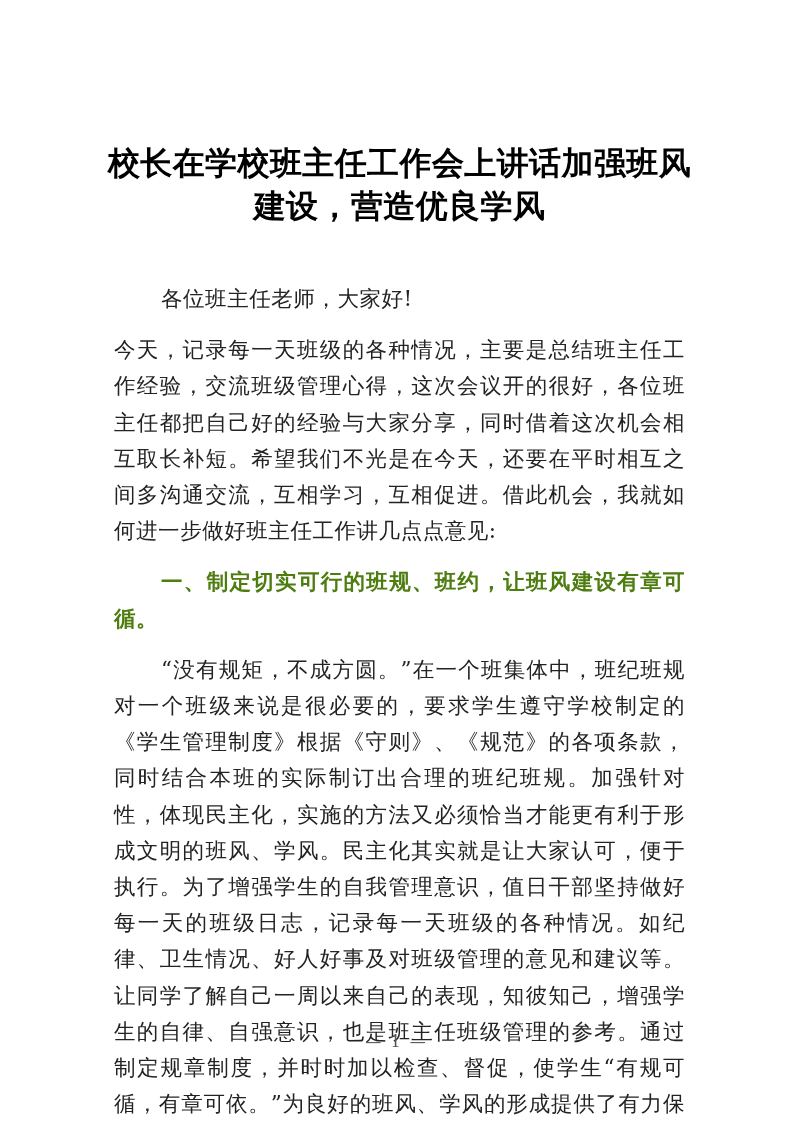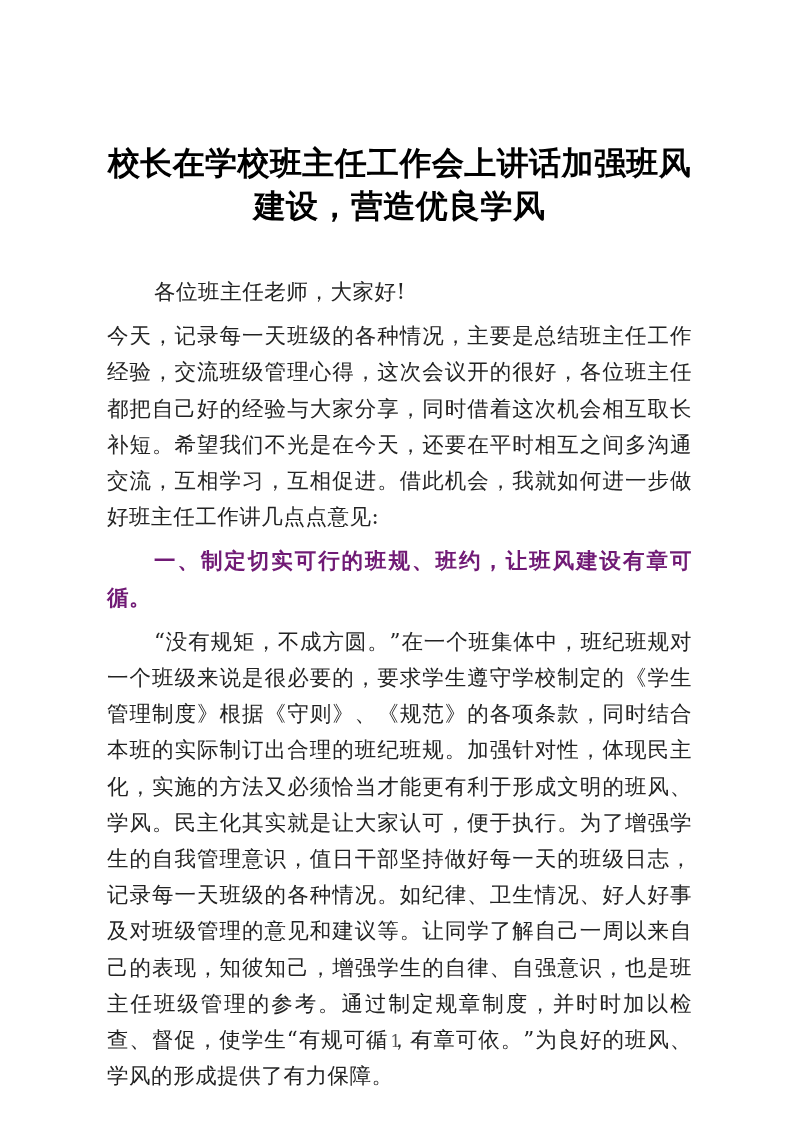--- a/index.html
+++ b/index.html
@@ -40,39 +40,39 @@
     font-size: 32px;
     line-height: 43px;
     color: #000000;
     text-align: center;
     letter-spacing: 0.4px;
     padding-top: 142px;
     word-break: break-all;
   }
 
   .para {
-    margin: 8px;
+    margin: 15px;
     padding: 0;
     font-family: "DejaVu Serif", "Liberation Serif", serif;
     font-size: 21.5px;
     line-height: 36.2px;
     color: #232323;
     text-align: justify;
     text-justify: inter-ideograph;
     letter-spacing: 0.55px;
     word-break: break-all;
   }
 
   .para.indent {
     text-indent: 47px;
   }
 
   .para.heading {
     font-weight: 700;
-    color: #701a75;
+    color: #4d7c0f;
     text-indent: 47px;
   }
 
   .gap-after-title {
     height: 38px;
   }
 
   .page-footer {
     position: absolute;
     left: 0;

